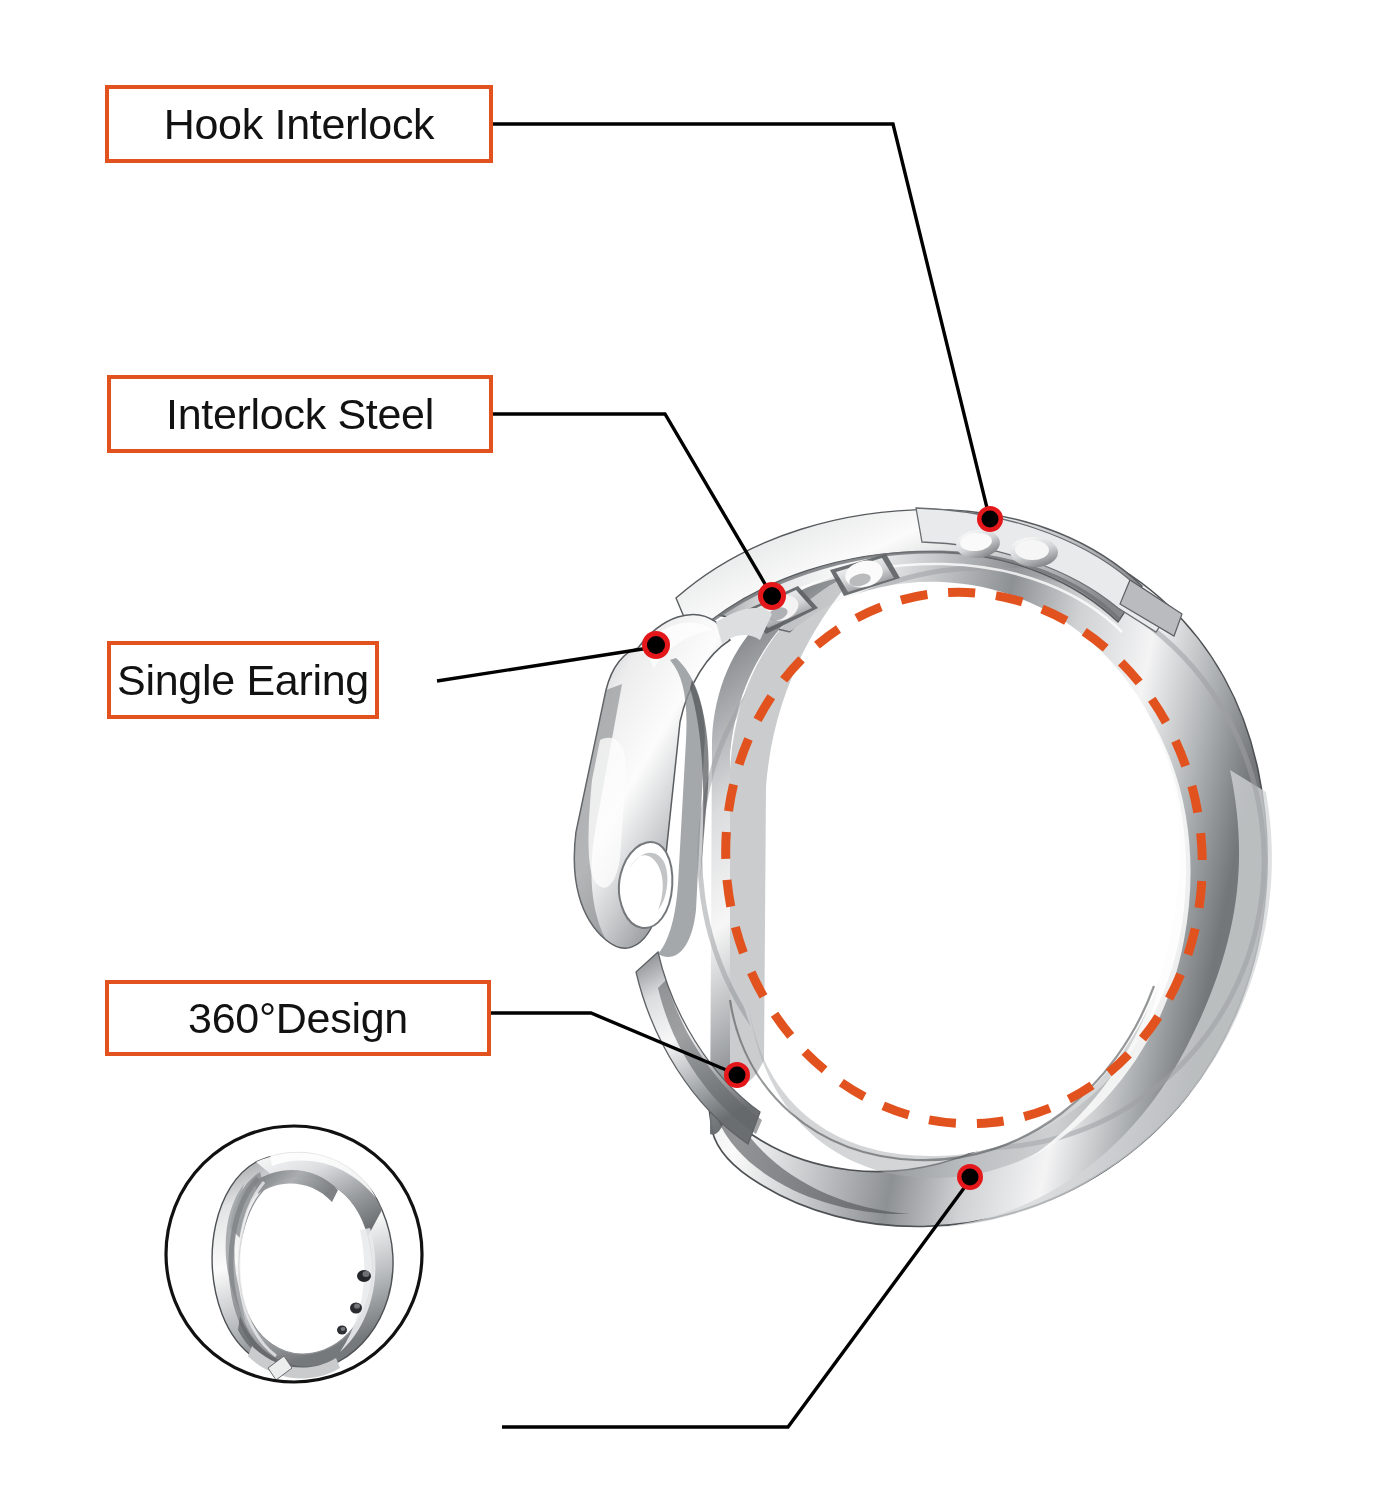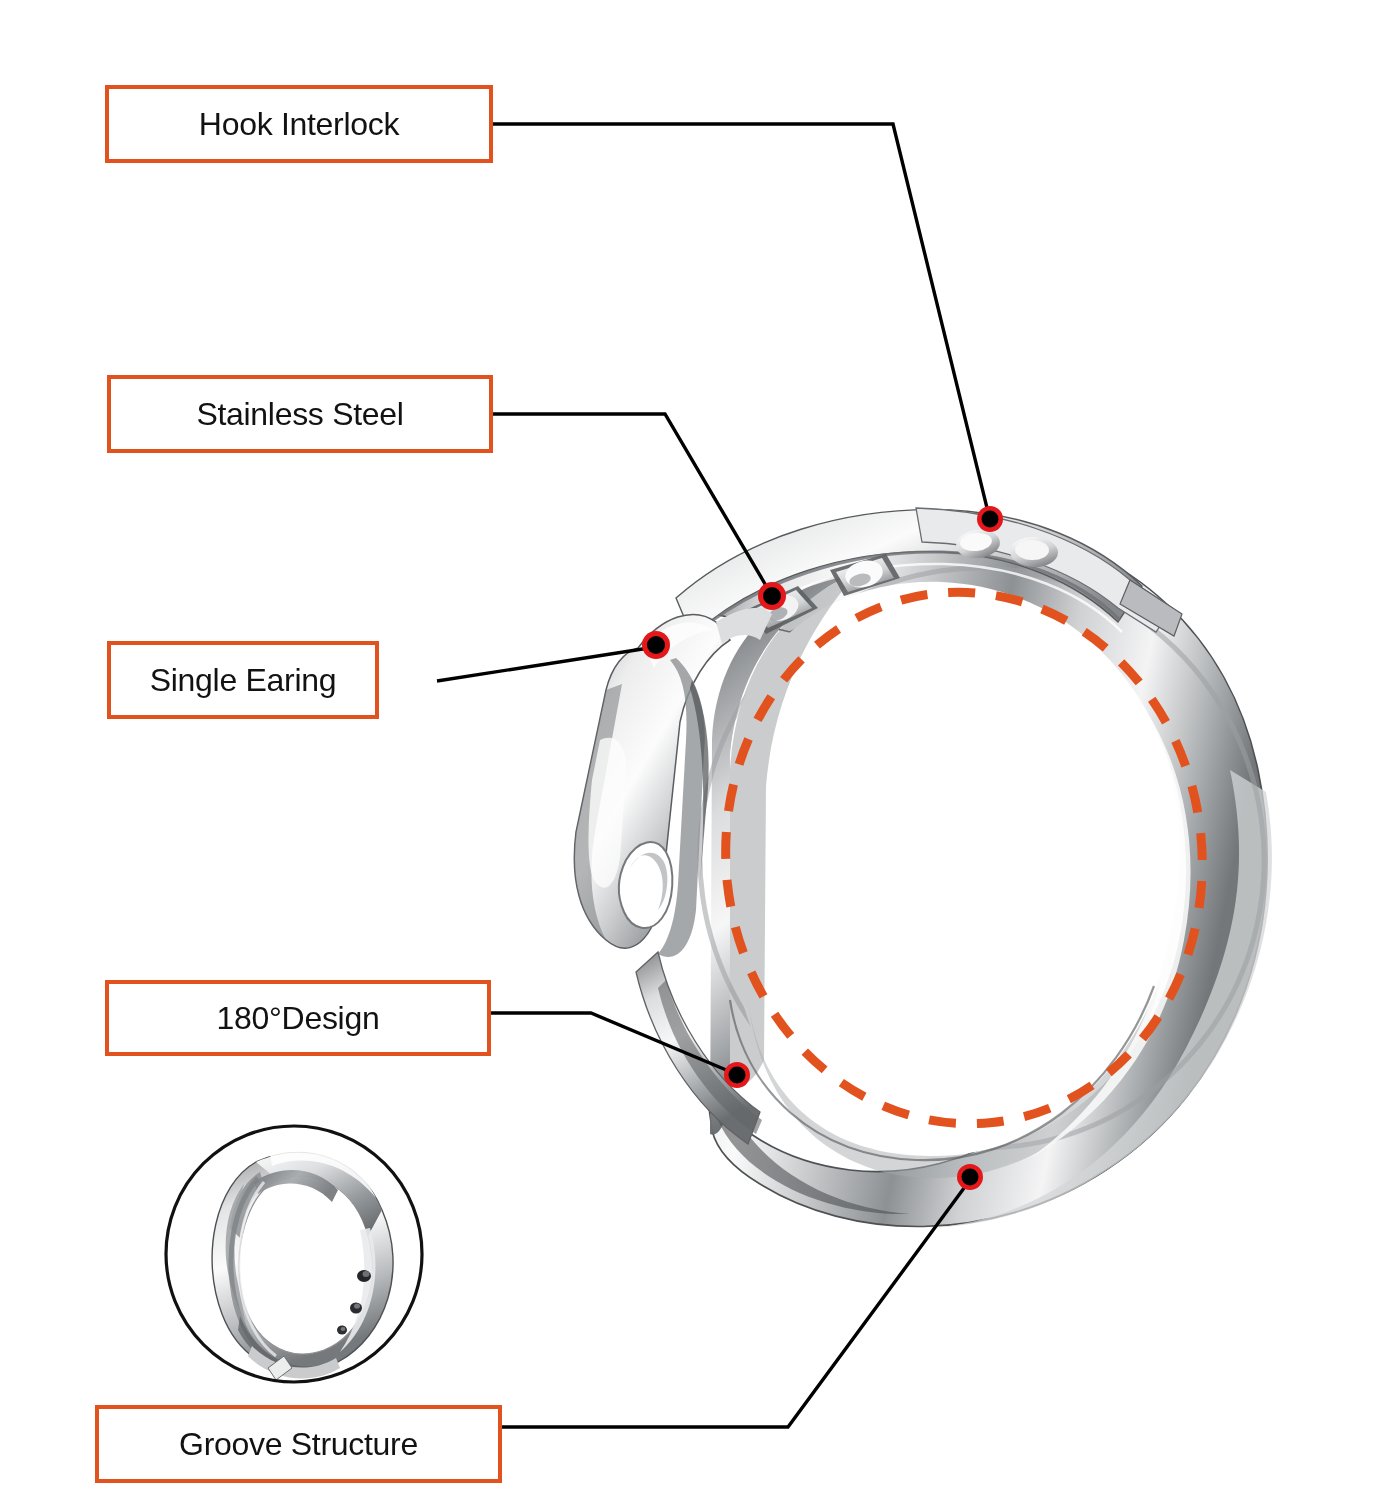--- a/index.html
+++ b/index.html
@@ -22,21 +22,21 @@
     box-sizing: border-box;
     background: #ffffff;
     border: 4px solid #e2521e;
     display: flex;
     align-items: center;
     justify-content: center;
     z-index: 40;
   }
   .callout .label-text {
     font-family: "Liberation Sans", sans-serif;
-    font-size: 32px;
+    font-size: 43px;
     font-weight: 400;
     color: #121212;
     letter-spacing: -0.3px;
     line-height: 1;
     white-space: nowrap;
   }
 
   .cl-hook      { left: 105px;  top: 85px;   width: 388px; height: 78px; }
   .cl-steel     { left: 107px;  top: 375px;  width: 386px; height: 78px; }
   .cl-ear       { left: 107px;  top: 641px;  width: 272px; height: 78px; }
@@ -431,28 +431,25 @@
         <circle cx="970" cy="1177" r="8.5" fill="#000000"></circle>
       </g>
     </g>
   </svg>
 
   <div class="callout cl-hook">
     <span class="label-text">Hook Interlock</span>
   </div>
 
   <div class="callout cl-steel">
-    <span class="label-text">Stainless Steel</span>
+    <span class="label-text">Interlock Steel</span>
   </div>
 
   <div class="callout cl-ear">
     <span class="label-text">Single Earing</span>
   </div>
 
   <div class="callout cl-design">
-    <span class="label-text">180°Design</span>
+    <span class="label-text">360°Design</span>
   </div>
 
-  <div class="callout cl-groove">
-    <span class="label-text">Groove Structure</span>
-  </div>
 
 </div>
 
 </body></html>

